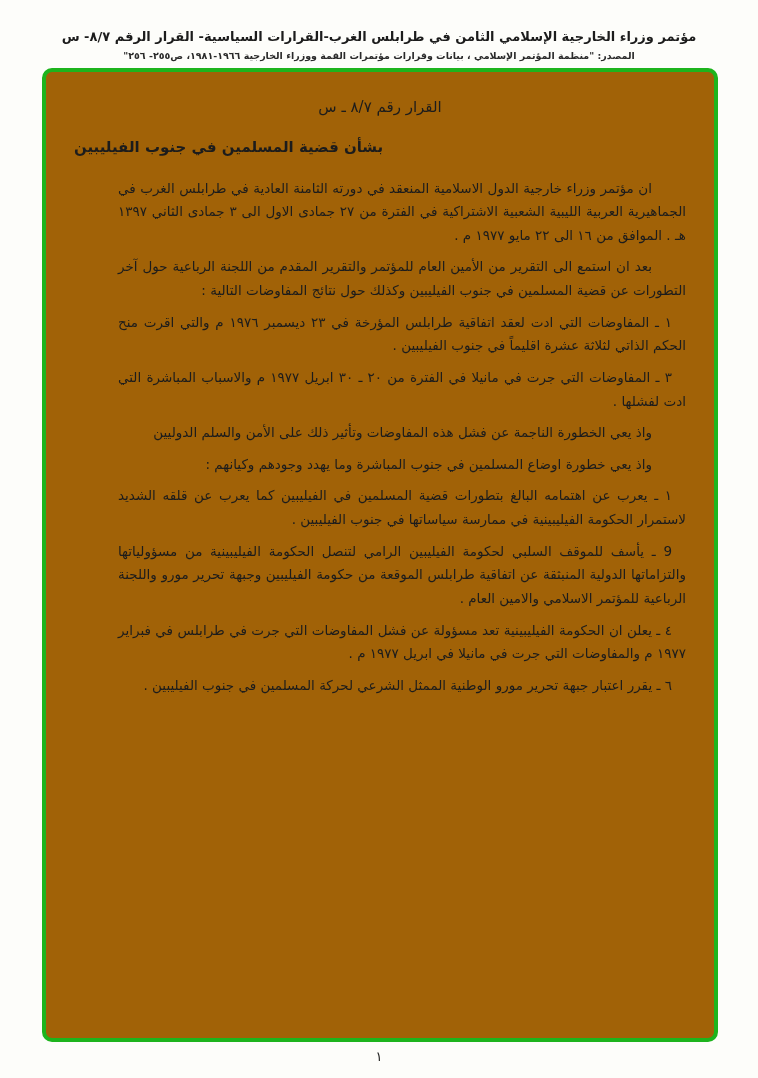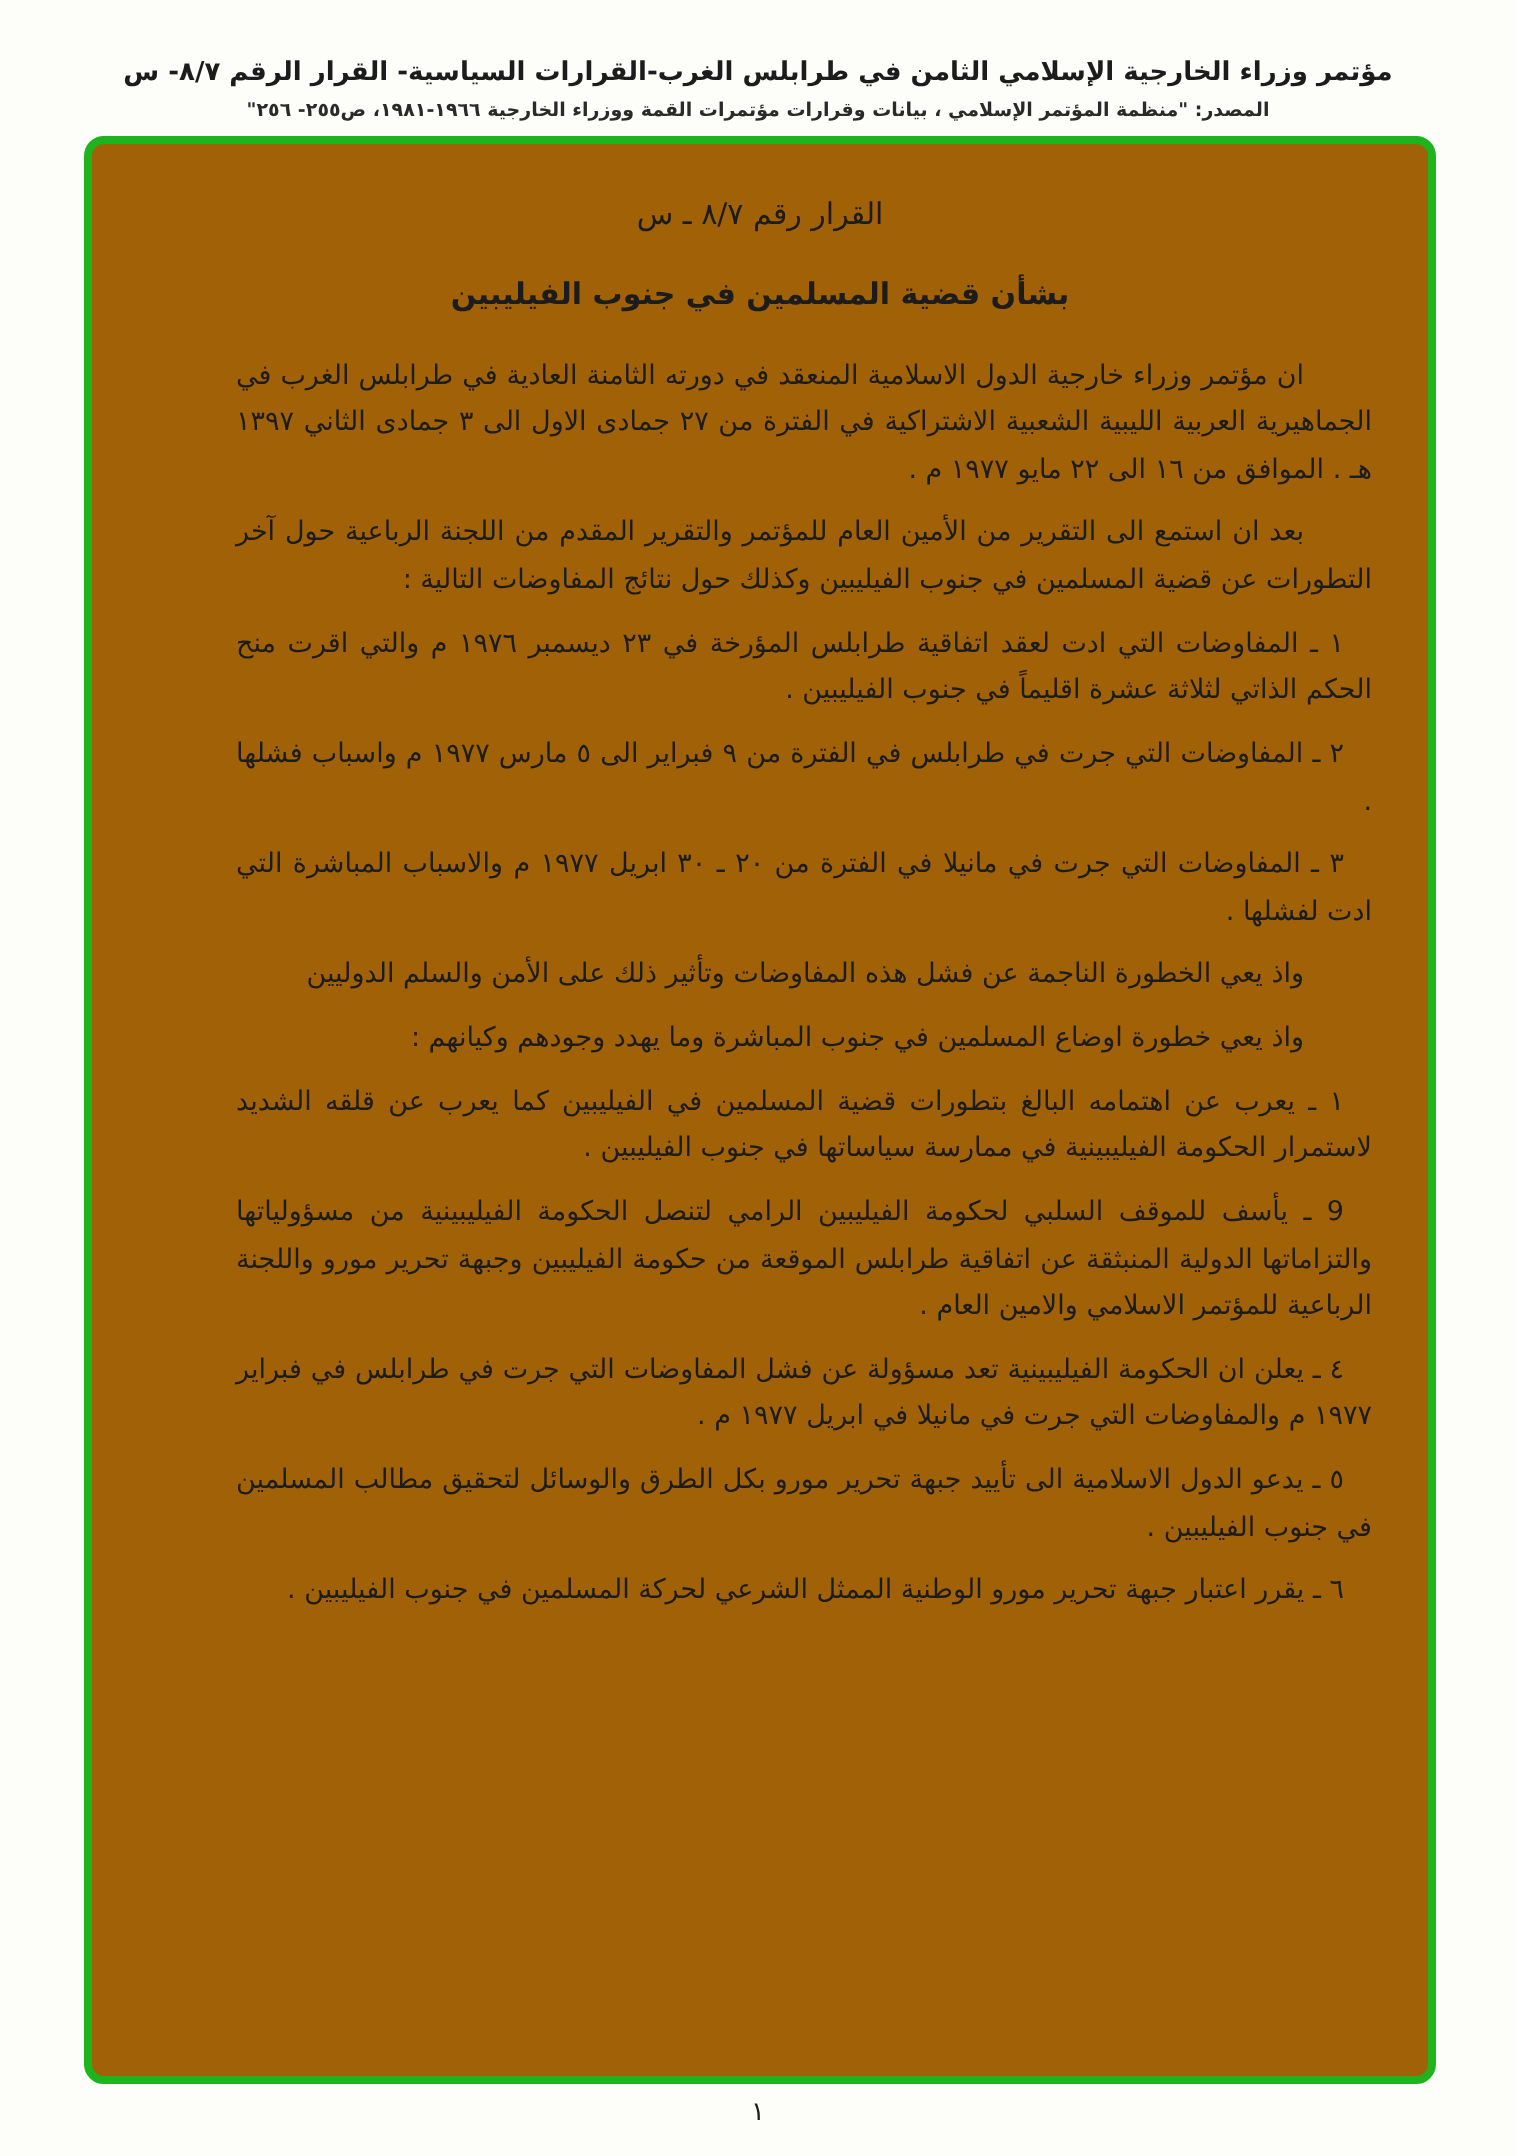--- a/index.html
+++ b/index.html
@@ -52,21 +52,21 @@
   }
   .doc-title {
     font-size: 15px;
     font-weight: normal;
     text-align: center;
     margin-bottom: 14px;
   }
   .doc-subtitle {
     font-size: 15px;
     font-weight: bold;
-    text-align: center;
+    text-align: left;
     margin-bottom: 16px;
   }
   .para {
     margin-bottom: 8px;
     text-indent: 34px;
     margin-left: 44px;
   }
   .para.item {
     text-indent: 14px;
   }
@@ -91,27 +91,25 @@
   </header>
 
   <div class="green-frame" style="border-color: rgb(29, 180, 29);">
     <div class="doc-body">
       <h1 class="doc-title">القرار رقم ٨/٧ ـ س</h1>
       <h2 class="doc-subtitle">بشأن قضية المسلمين في جنوب الفيليبين</h2>
 
       <p class="para">ان مؤتمر وزراء خارجية الدول الاسلامية المنعقد في دورته الثامنة العادية في طرابلس الغرب في الجماهيرية العربية الليبية الشعبية الاشتراكية في الفترة من ٢٧ جمادى الاول الى ٣ جمادى الثاني ١٣٩٧ هـ . الموافق من ١٦ الى ٢٢ مايو ١٩٧٧ م .</p>
       <p class="para">بعد ان استمع الى التقرير من الأمين العام للمؤتمر والتقرير المقدم من اللجنة الرباعية حول آخر التطورات عن قضية المسلمين في جنوب الفيليبين وكذلك حول نتائج المفاوضات التالية :</p>
       <p class="para item">١ ـ المفاوضات التي ادت لعقد اتفاقية طرابلس المؤرخة في ٢٣ ديسمبر ١٩٧٦ م والتي اقرت منح الحكم الذاتي لثلاثة عشرة اقليماً في جنوب الفيليبين .</p>
-      <p class="para item">٢ ـ المفاوضات التي جرت في طرابلس في الفترة من ٩ فبراير الى ٥ مارس ١٩٧٧ م واسباب فشلها .</p>
       <p class="para item">٣ ـ المفاوضات التي جرت في مانيلا في الفترة من ٢٠ ـ ٣٠ ابريل ١٩٧٧ م والاسباب المباشرة التي ادت لفشلها .</p>
       <p class="para">واذ يعي الخطورة الناجمة عن فشل هذه المفاوضات وتأثير ذلك على الأمن والسلم الدوليين</p>
       <p class="para">واذ يعي خطورة اوضاع المسلمين في جنوب المباشرة وما يهدد وجودهم وكيانهم :</p>
       <p class="para item">١ ـ يعرب عن اهتمامه البالغ بتطورات قضية المسلمين في الفيليبين كما يعرب عن قلقه الشديد لاستمرار الحكومة الفيليبينية في ممارسة سياساتها في جنوب الفيليبين .</p>
       <p class="para item">9 ـ يأسف للموقف السلبي لحكومة الفيليبين الرامي لتنصل الحكومة الفيليبينية من مسؤولياتها والتزاماتها الدولية المنبثقة عن اتفاقية طرابلس الموقعة من حكومة الفيليبين وجبهة تحرير مورو واللجنة الرباعية للمؤتمر الاسلامي والامين العام .</p>
       <p class="para item">٤ ـ يعلن ان الحكومة الفيليبينية تعد مسؤولة عن فشل المفاوضات التي جرت في طرابلس في فبراير ١٩٧٧ م والمفاوضات التي جرت في مانيلا في ابريل ١٩٧٧ م .</p>
-      <p class="para item">٥ ـ يدعو الدول الاسلامية الى تأييد جبهة تحرير مورو بكل الطرق والوسائل لتحقيق مطالب المسلمين في جنوب الفيليبين .</p>
       <p class="para item">٦ ـ يقرر اعتبار جبهة تحرير مورو الوطنية الممثل الشرعي لحركة المسلمين في جنوب الفيليبين .</p>
     </div>
   </div>
 
   <div class="page-number">١</div>
 
 </div>
 
 </body></html>

